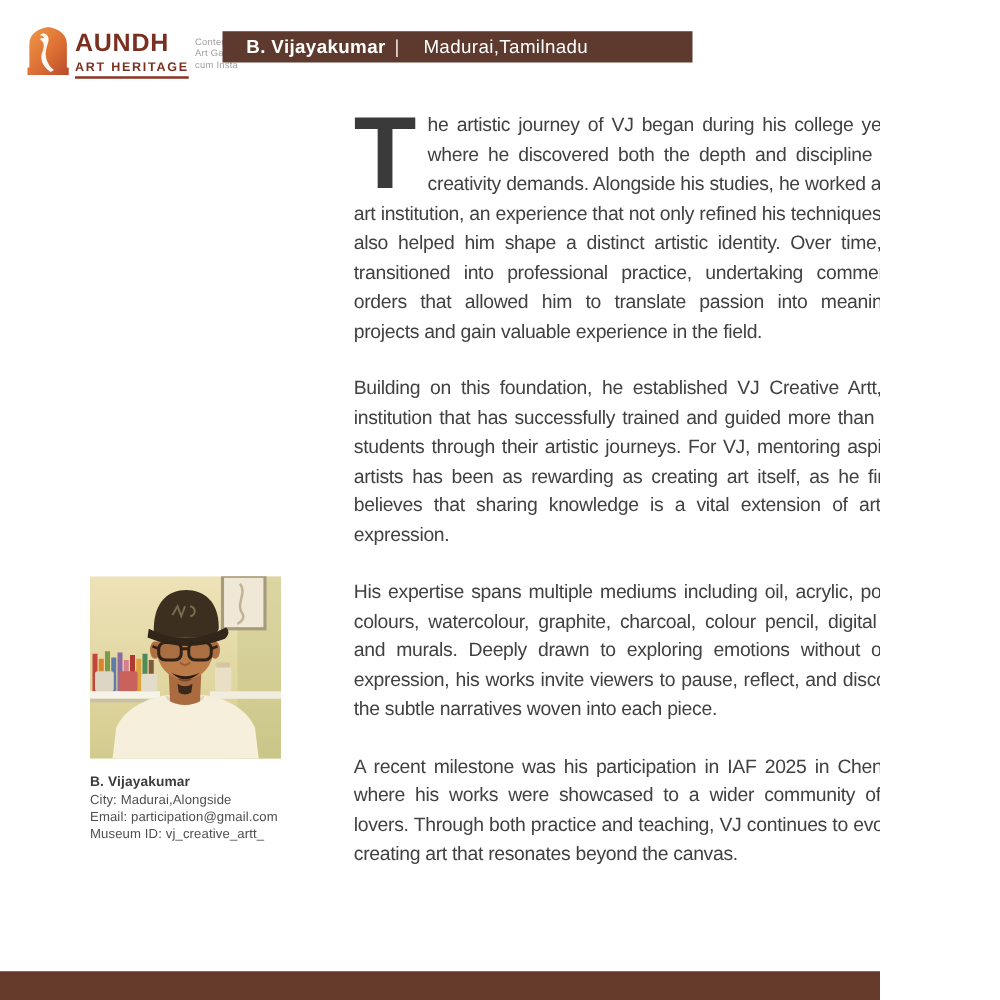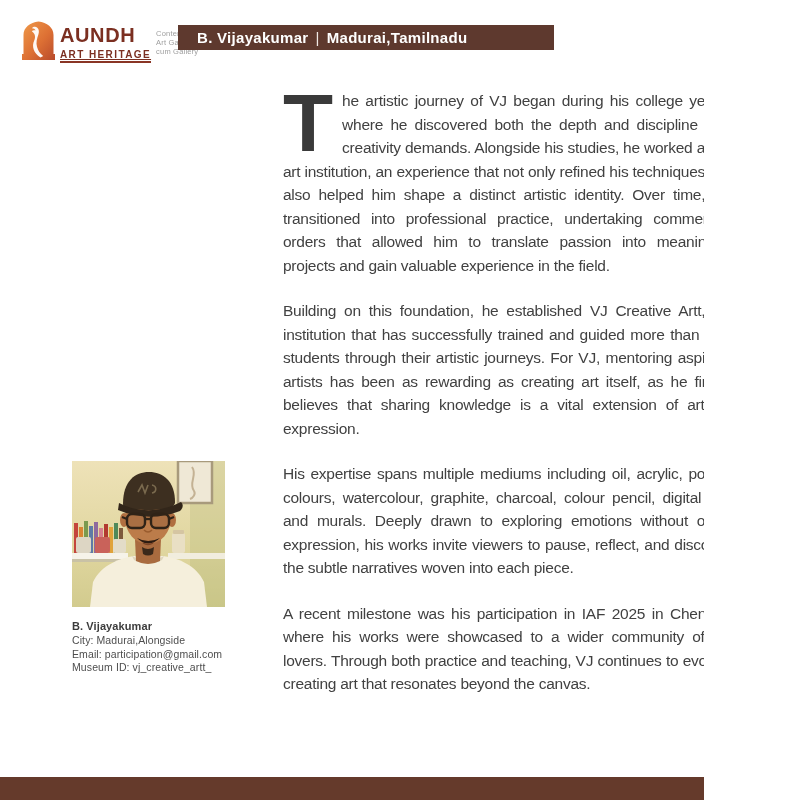--- a/index.html
+++ b/index.html
@@ -33,21 +33,20 @@
   }
   .brand-subname {
     display: inline-block;
     font-size: 10px;
     font-weight: 700;
     color: #7b2f21;
     letter-spacing: 1.4px;
     line-height: 11px;
     border-bottom: 2px solid #8a3525;
     padding-bottom: 1px;
-    text-decoration: underline;
   }
   .brand-tagline {
     margin-left: 5px;
     padding-top: 9px;
     font-size: 7.5px;
     line-height: 9px;
     color: #9e9e9e;
     letter-spacing: 0.2px;
   }
 
@@ -61,21 +60,21 @@
     background: #5e392e;
     color: #ffffff;
     display: flex;
     align-items: center;
     padding-left: 19px;
     font-size: 15px;
     letter-spacing: 0.3px;
   }
   .header-bar .name { font-weight: 700; }
   .header-bar .sep { margin: 0 7px; font-weight: 300; color: #f0e8e4; }
-  .header-bar .loc { font-weight: 700; }
+  .header-bar .loc { font-weight: 400; margin-left: 12px; }
 
   
   .article {
     position: absolute;
     left: 283px;
     top: 89px;
     width: 447px;
     color: #414141;
     font-size: 15.5px;
     line-height: 23.5px;
@@ -145,21 +144,21 @@
       <path d="M2,40 L2,34 L3.5,34 L3.5,15 C3.5,7.5 10,2.8 18.5,1.6 C27,2.8 33.5,7.5 33.5,15 L33.5,34 L35,34 L35,40 Z" fill="url(#og)"></path>
       <path d="M20.5,37.5 C13.5,33 11.5,26.5 14.2,20.5 C15.8,17 15.2,13.5 11.8,11.2 C12.6,10.4 14.2,10 15.6,10.6 C15.0,9 13.5,8.2 12.0,8.2 C13.2,6.6 15.8,6.4 17.3,7.8 C19.0,9.3 19.3,11.8 18.4,14.4 C17.0,18.4 15.8,22.5 17.0,26.7 C18.0,30.4 20.0,33.6 23.2,36.0 Z" fill="#ffffff" opacity="0.95"></path>
     </svg>
     <div class="brand-text">
       <div class="brand-name">AUNDH</div>
       <div class="brand-subname">ART HERITAGE</div>
     </div>
     <div class="brand-tagline">
       <div>Contemporary</div>
       <div>Art Gallery</div>
-      <div>cum Gallery</div>
+      <div>cum Insta</div>
     </div>
   </div>
 
   <div class="header-bar">
     <span class="name">B. Vijayakumar</span>
     <span class="sep">|</span>
     <span class="loc">Madurai,Tamilnadu</span>
   </div>
 
   <div class="article">

